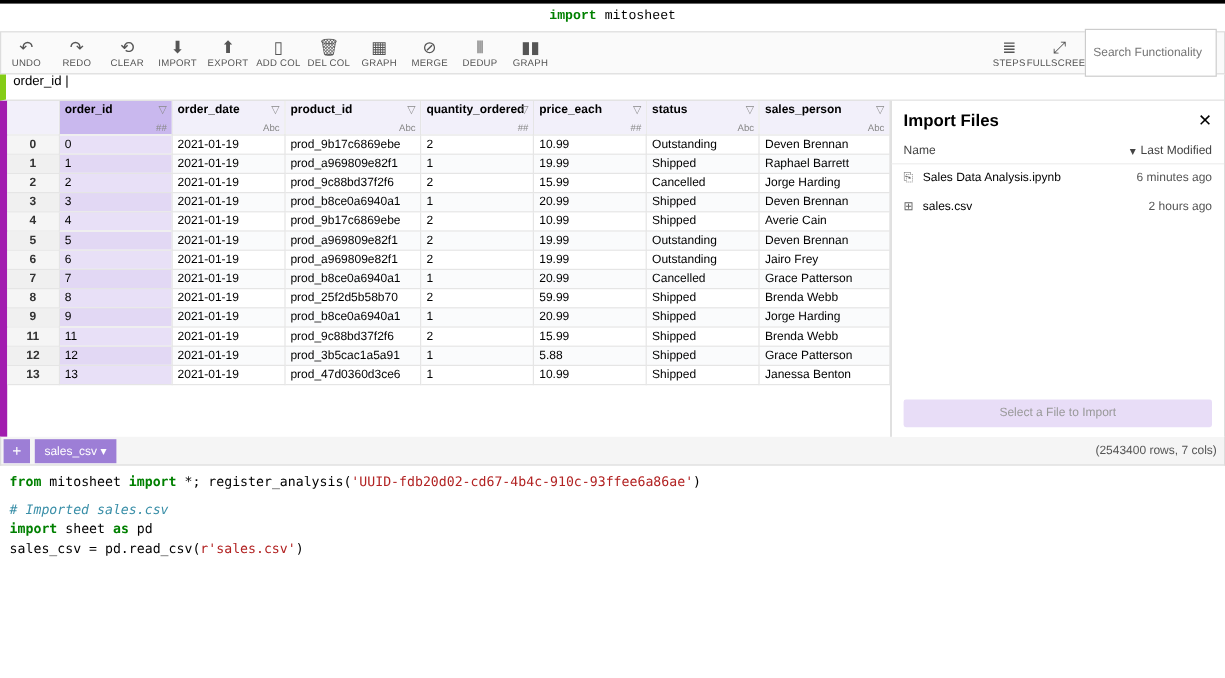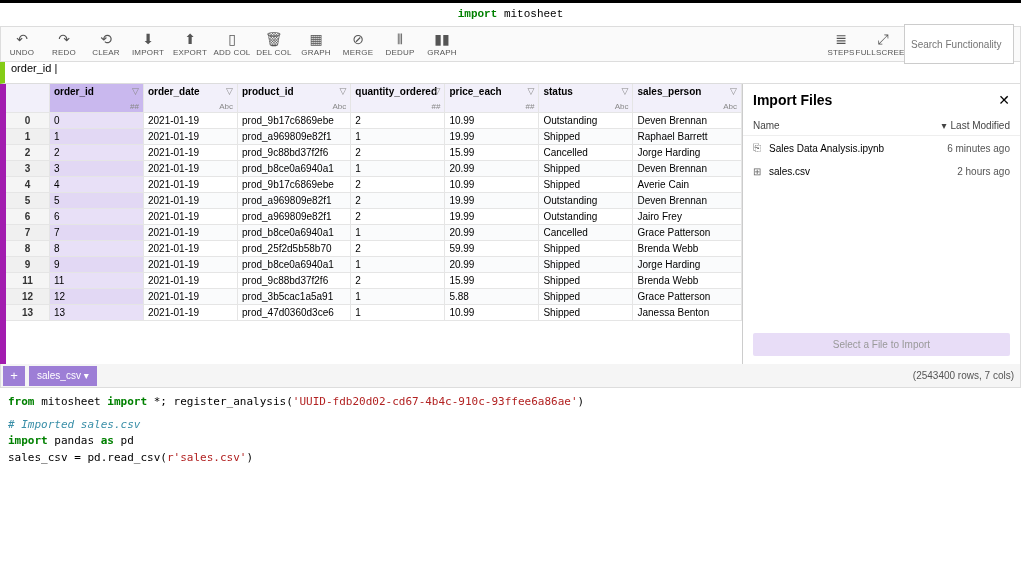--- a/index.html
+++ b/index.html
@@ -311,15 +311,15 @@
   <div class="tab">sales_csv ▾</div>
   <div class="rowcount">(2543400 rows, 7 cols)</div>
 </div>
 
 <div class="code-bottom">
   <div>
     <span class="kw">from </span><span>mitosheet </span><span class="kw">import </span><span>*; register_analysis(</span><span class="st">'UUID-fdb20d02-cd67-4b4c-910c-93ffee6a86ae'</span><span>)</span>
   </div>
   <div style="height:6px"></div>
   <div><span class="cm"># Imported sales.csv</span></div>
-  <div><span class="kw">import </span><span>pandas </span><span class="kw">as </span><span>pd</span></div>
+  <div><span class="kw">import </span><span>sheet </span><span class="kw">as </span><span>pd</span></div>
   <div><span>sales_csv = pd.read_csv(</span><span class="st">r'sales.csv'</span><span>)</span></div>
 </div>
 
 </body></html>

